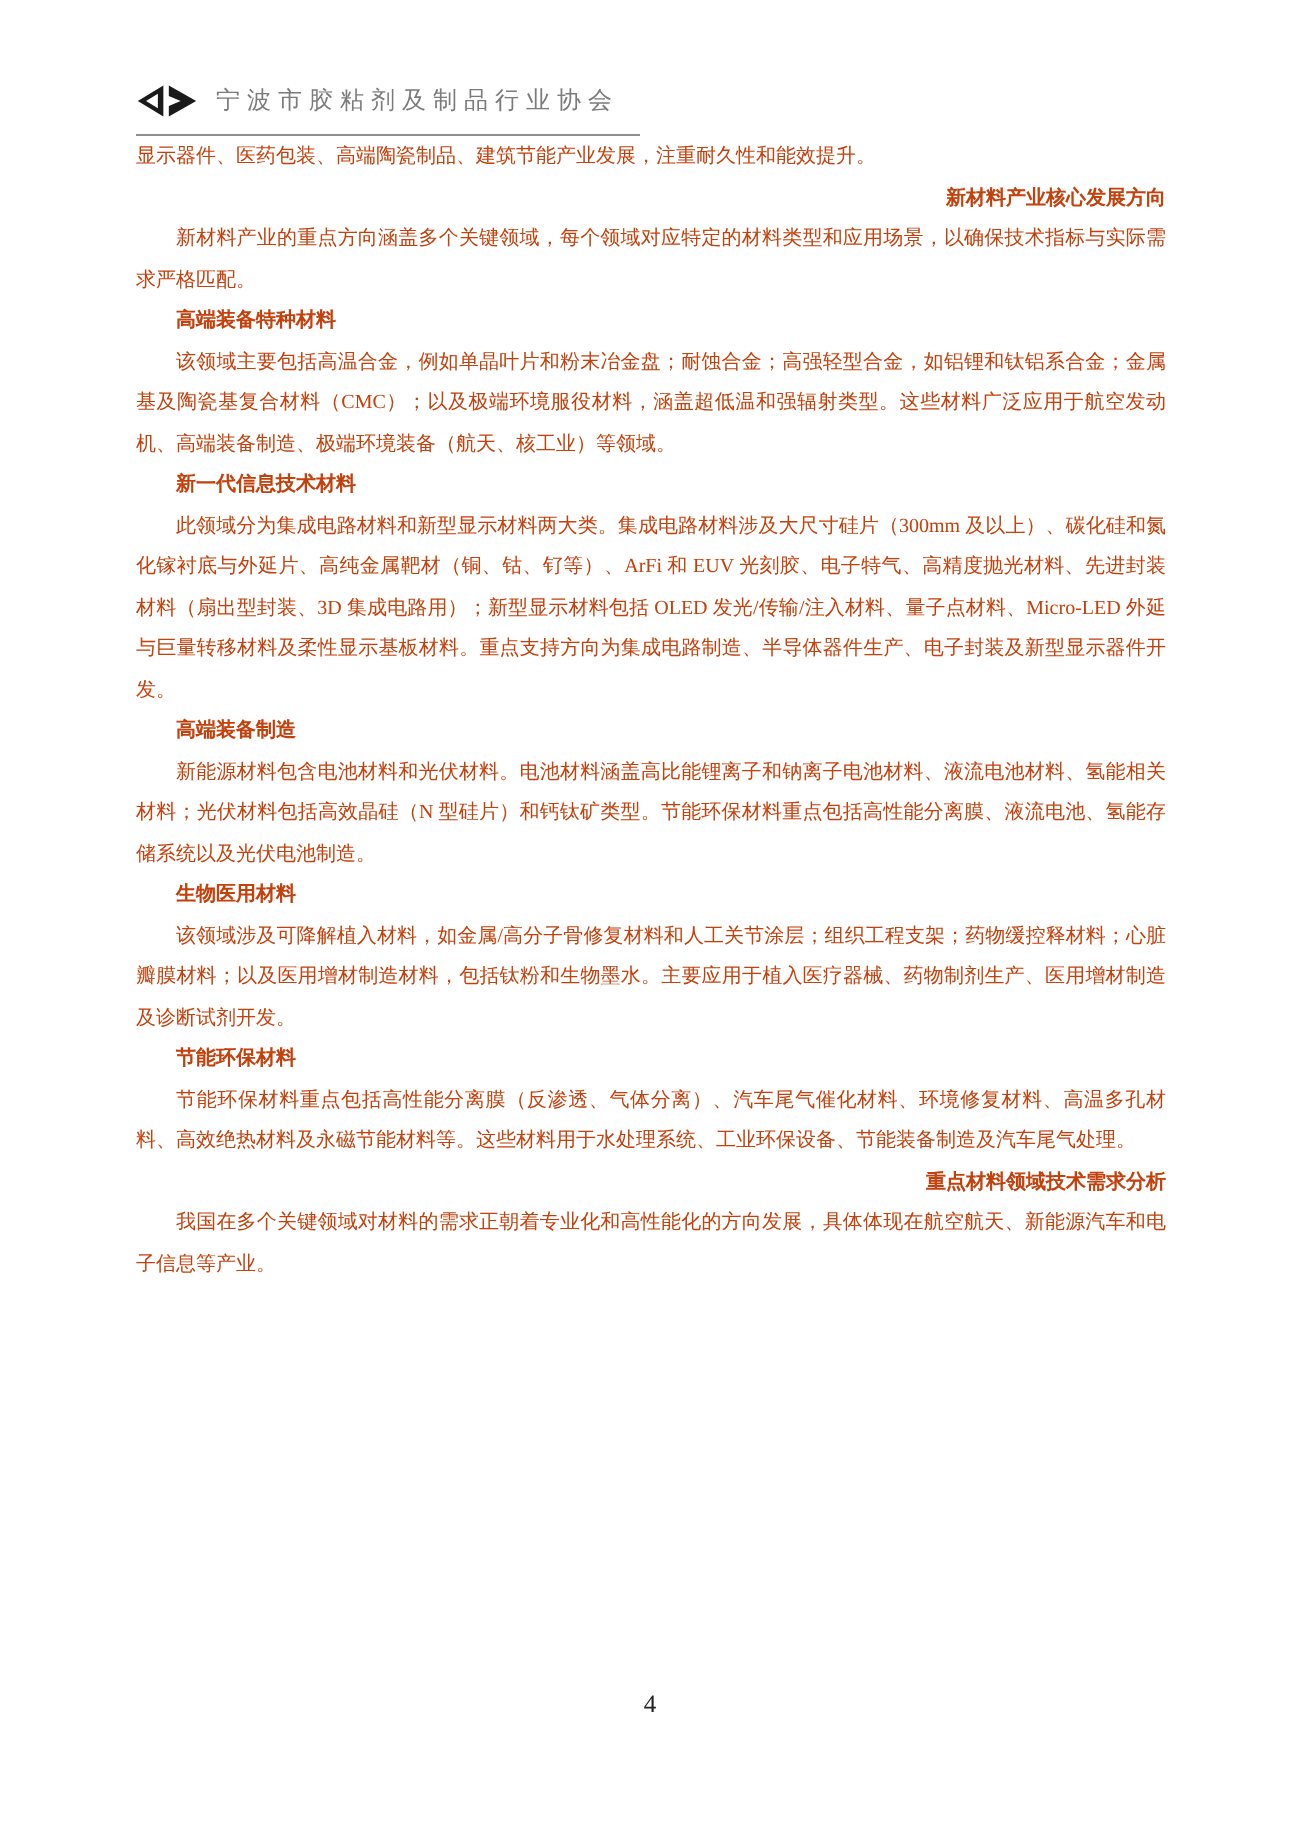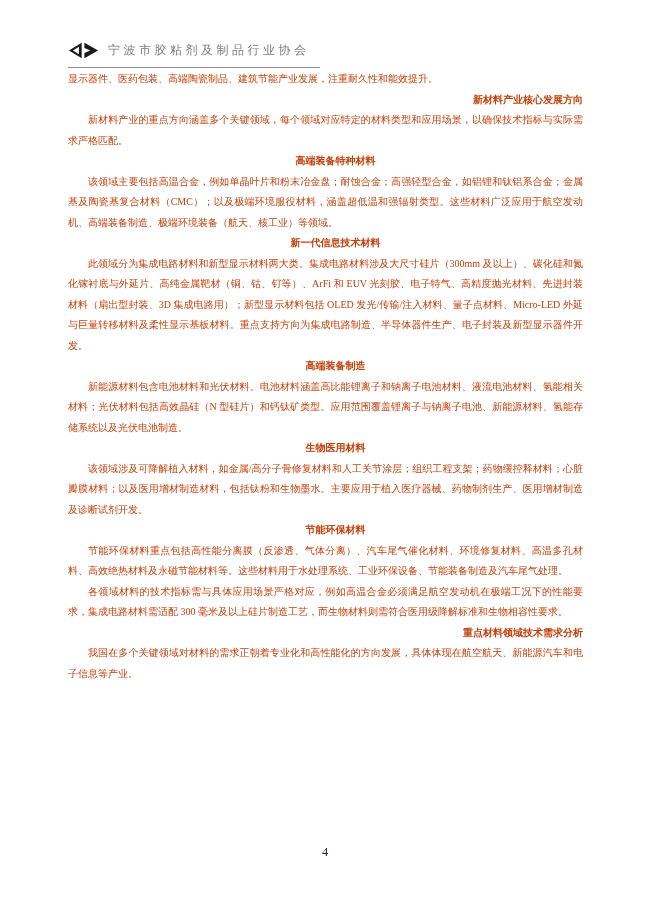--- a/index.html
+++ b/index.html
@@ -61,21 +61,21 @@
   .para.indent {
     text-indent: 2em;
   }
   .center-heading {
     text-align: right;
     font-weight: bold;
   }
   .sub-heading {
     font-weight: bold;
     text-indent: 2em;
-    text-align: center;
+    text-align: left;
   }
   
   .footer {
     position: absolute;
     left: 0;
     top: 845px;
     width: 650px;
     text-align: center;
     font-size: 12.5px;
     color: #222222;
@@ -98,26 +98,25 @@
 
   <main class="content">
       <p class="para">显示器件、医药包装、高端陶瓷制品、建筑节能产业发展，注重耐久性和能效提升。</p>
       <p class="center-heading">新材料产业核心发展方向</p>
       <p class="para indent">新材料产业的重点方向涵盖多个关键领域，每个领域对应特定的材料类型和应用场景，以确保技术指标与实际需求严格匹配。</p>
       <p class="sub-heading">高端装备特种材料</p>
       <p class="para indent">该领域主要包括高温合金，例如单晶叶片和粉末冶金盘；耐蚀合金；高强轻型合金，如铝锂和钛铝系合金；金属基及陶瓷基复合材料（CMC）；以及极端环境服役材料，涵盖超低温和强辐射类型。这些材料广泛应用于航空发动机、高端装备制造、极端环境装备（航天、核工业）等领域。</p>
       <p class="sub-heading">新一代信息技术材料</p>
       <p class="para indent">此领域分为集成电路材料和新型显示材料两大类。集成电路材料涉及大尺寸硅片（300mm 及以上）、碳化硅和氮化镓衬底与外延片、高纯金属靶材（铜、钴、钌等）、ArFi 和 EUV 光刻胶、电子特气、高精度抛光材料、先进封装材料（扇出型封装、3D 集成电路用）；新型显示材料包括 OLED 发光/传输/注入材料、量子点材料、Micro-LED 外延与巨量转移材料及柔性显示基板材料。重点支持方向为集成电路制造、半导体器件生产、电子封装及新型显示器件开发。</p>
       <p class="sub-heading">高端装备制造</p>
-      <p class="para indent">新能源材料包含电池材料和光伏材料。电池材料涵盖高比能锂离子和钠离子电池材料、液流电池材料、氢能相关材料；光伏材料包括高效晶硅（N 型硅片）和钙钛矿类型。应用范围覆盖锂离子与钠离子电池、新能源材料、氢能存储系统以及光伏电池制造。</p>
+      <p class="para indent">新能源材料包含电池材料和光伏材料。电池材料涵盖高比能锂离子和钠离子电池材料、液流电池材料、氢能相关材料；光伏材料包括高效晶硅（N 型硅片）和钙钛矿类型。节能环保材料重点包括高性能分离膜、液流电池、氢能存储系统以及光伏电池制造。</p>
       <p class="sub-heading">生物医用材料</p>
       <p class="para indent">该领域涉及可降解植入材料，如金属/高分子骨修复材料和人工关节涂层；组织工程支架；药物缓控释材料；心脏瓣膜材料；以及医用增材制造材料，包括钛粉和生物墨水。主要应用于植入医疗器械、药物制剂生产、医用增材制造及诊断试剂开发。</p>
       <p class="sub-heading">节能环保材料</p>
       <p class="para indent">节能环保材料重点包括高性能分离膜（反渗透、气体分离）、汽车尾气催化材料、环境修复材料、高温多孔材料、高效绝热材料及永磁节能材料等。这些材料用于水处理系统、工业环保设备、节能装备制造及汽车尾气处理。</p>
-      <p class="para indent">各领域材料的技术指标需与具体应用场景严格对应，例如高温合金必须满足航空发动机在极端工况下的性能要求，集成电路材料需适配 300 毫米及以上硅片制造工艺，而生物材料则需符合医用级降解标准和生物相容性要求。</p>
       <p class="center-heading">重点材料领域技术需求分析</p>
       <p class="para indent">我国在多个关键领域对材料的需求正朝着专业化和高性能化的方向发展，具体体现在航空航天、新能源汽车和电子信息等产业。</p>
     </main>
 
   <div class="footer">
     <span>4</span>
   </div>
 
 </div>
 

